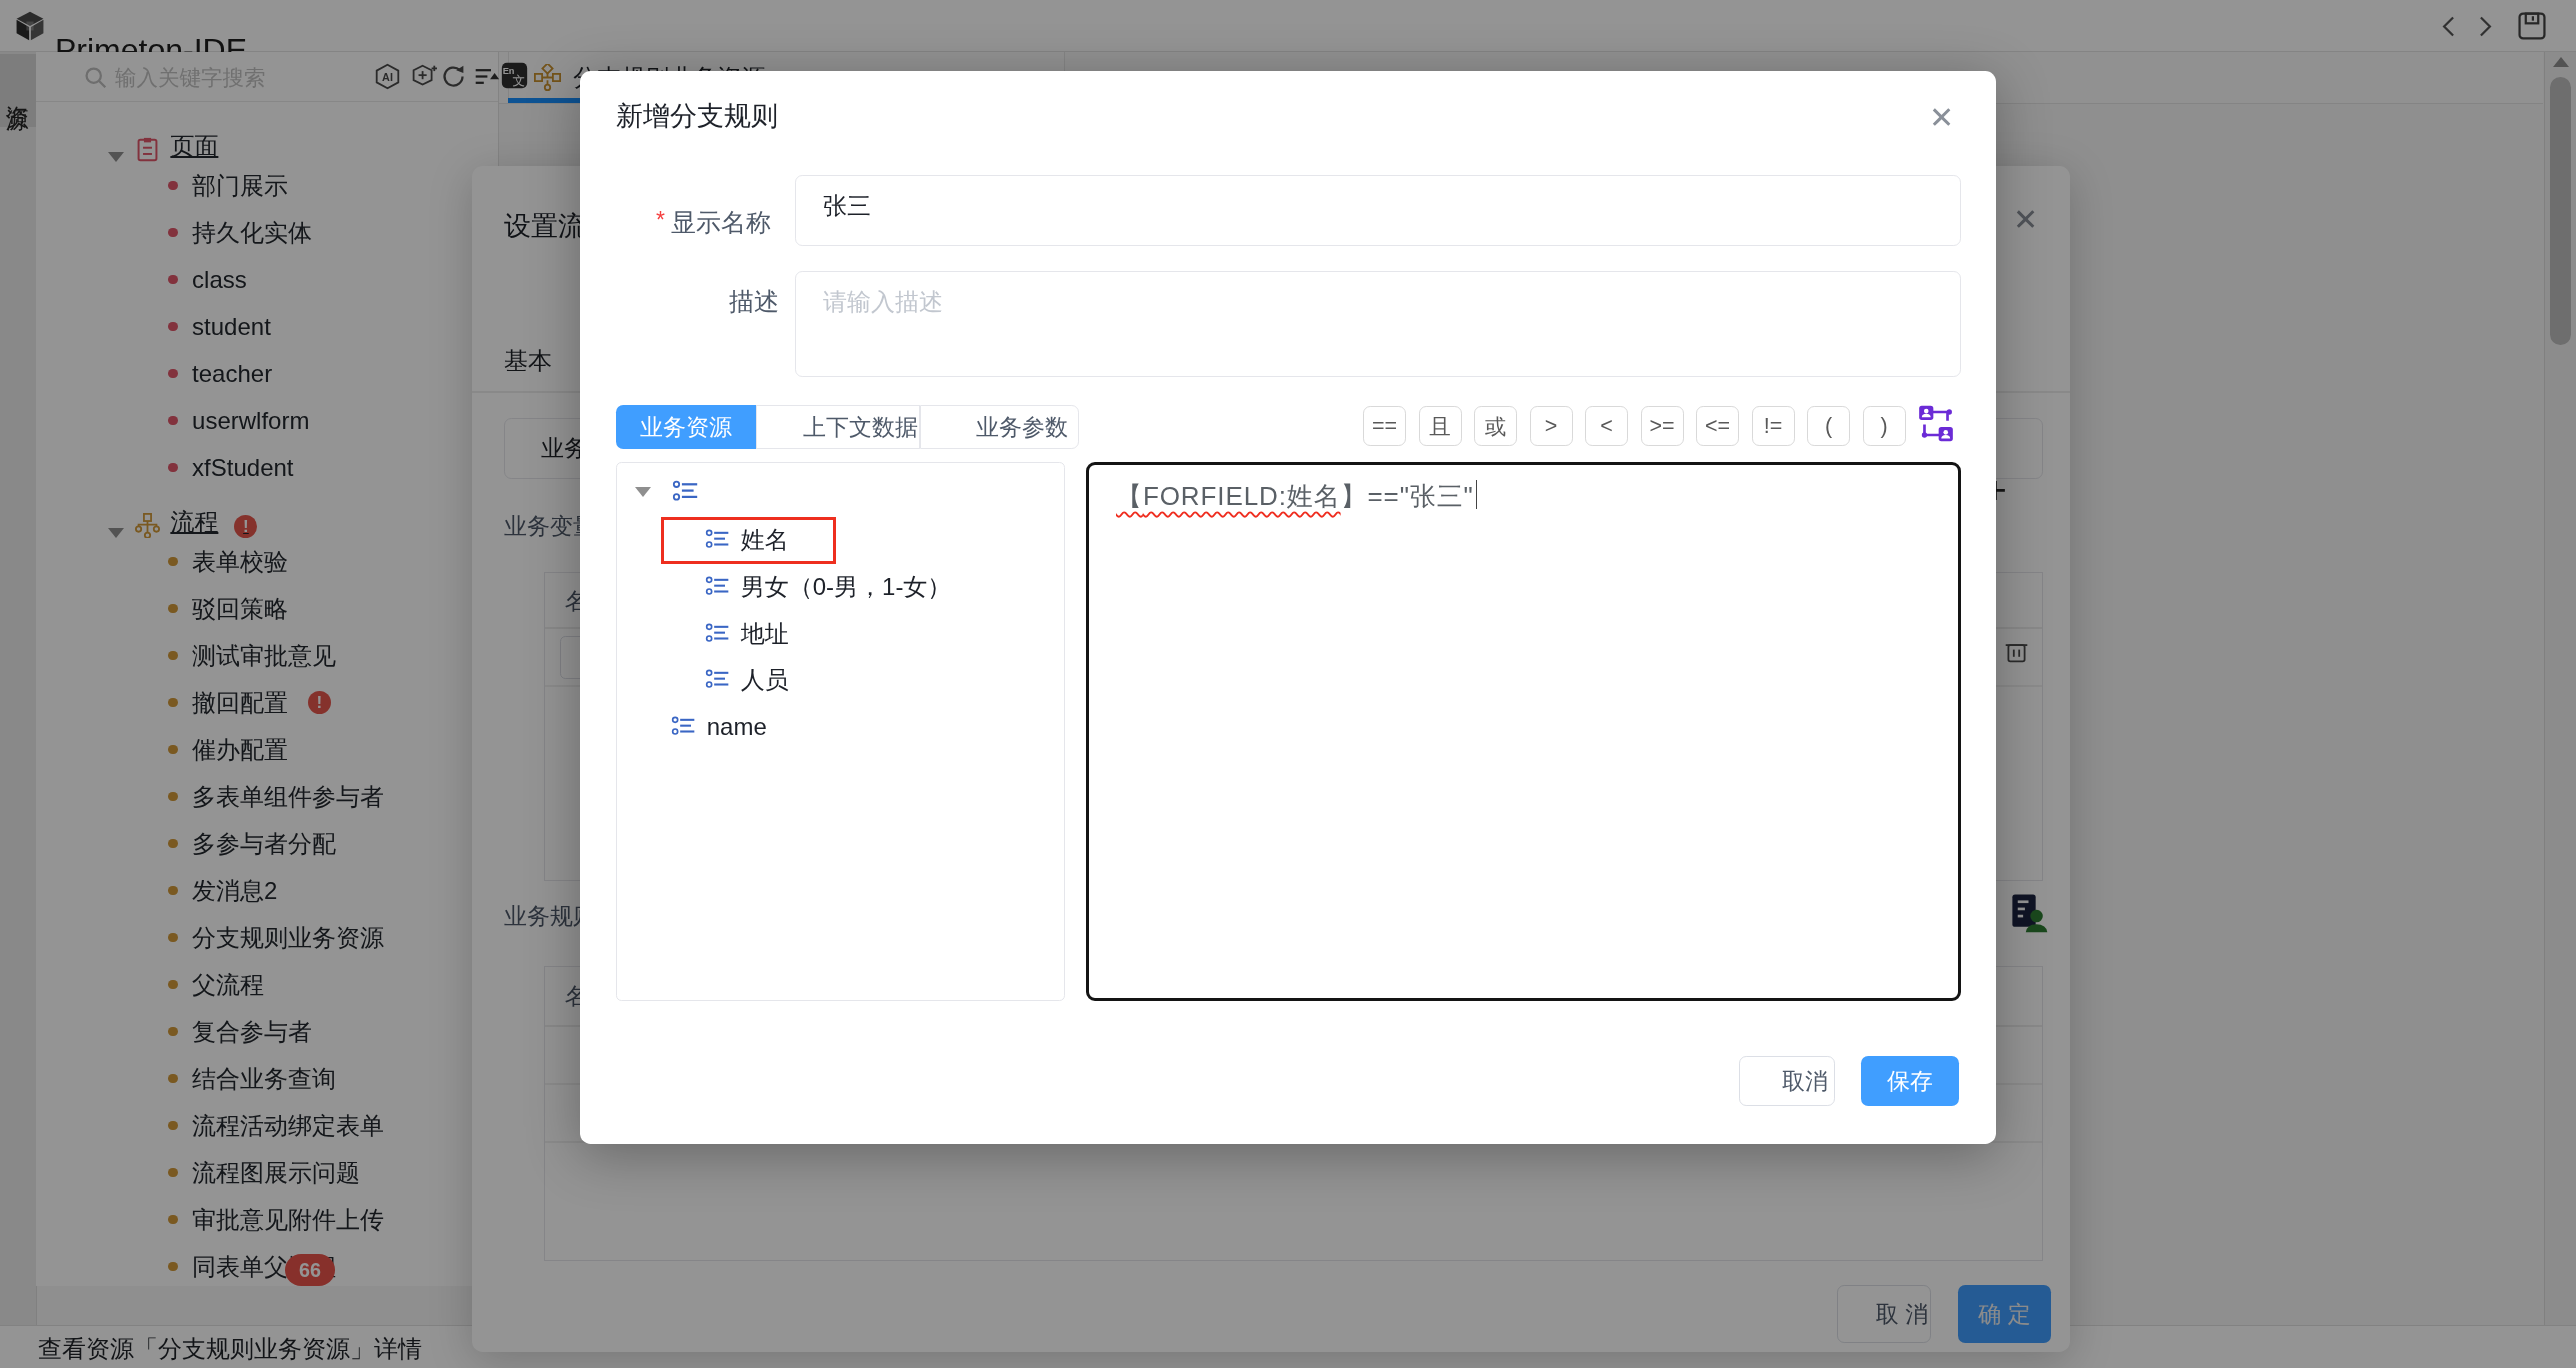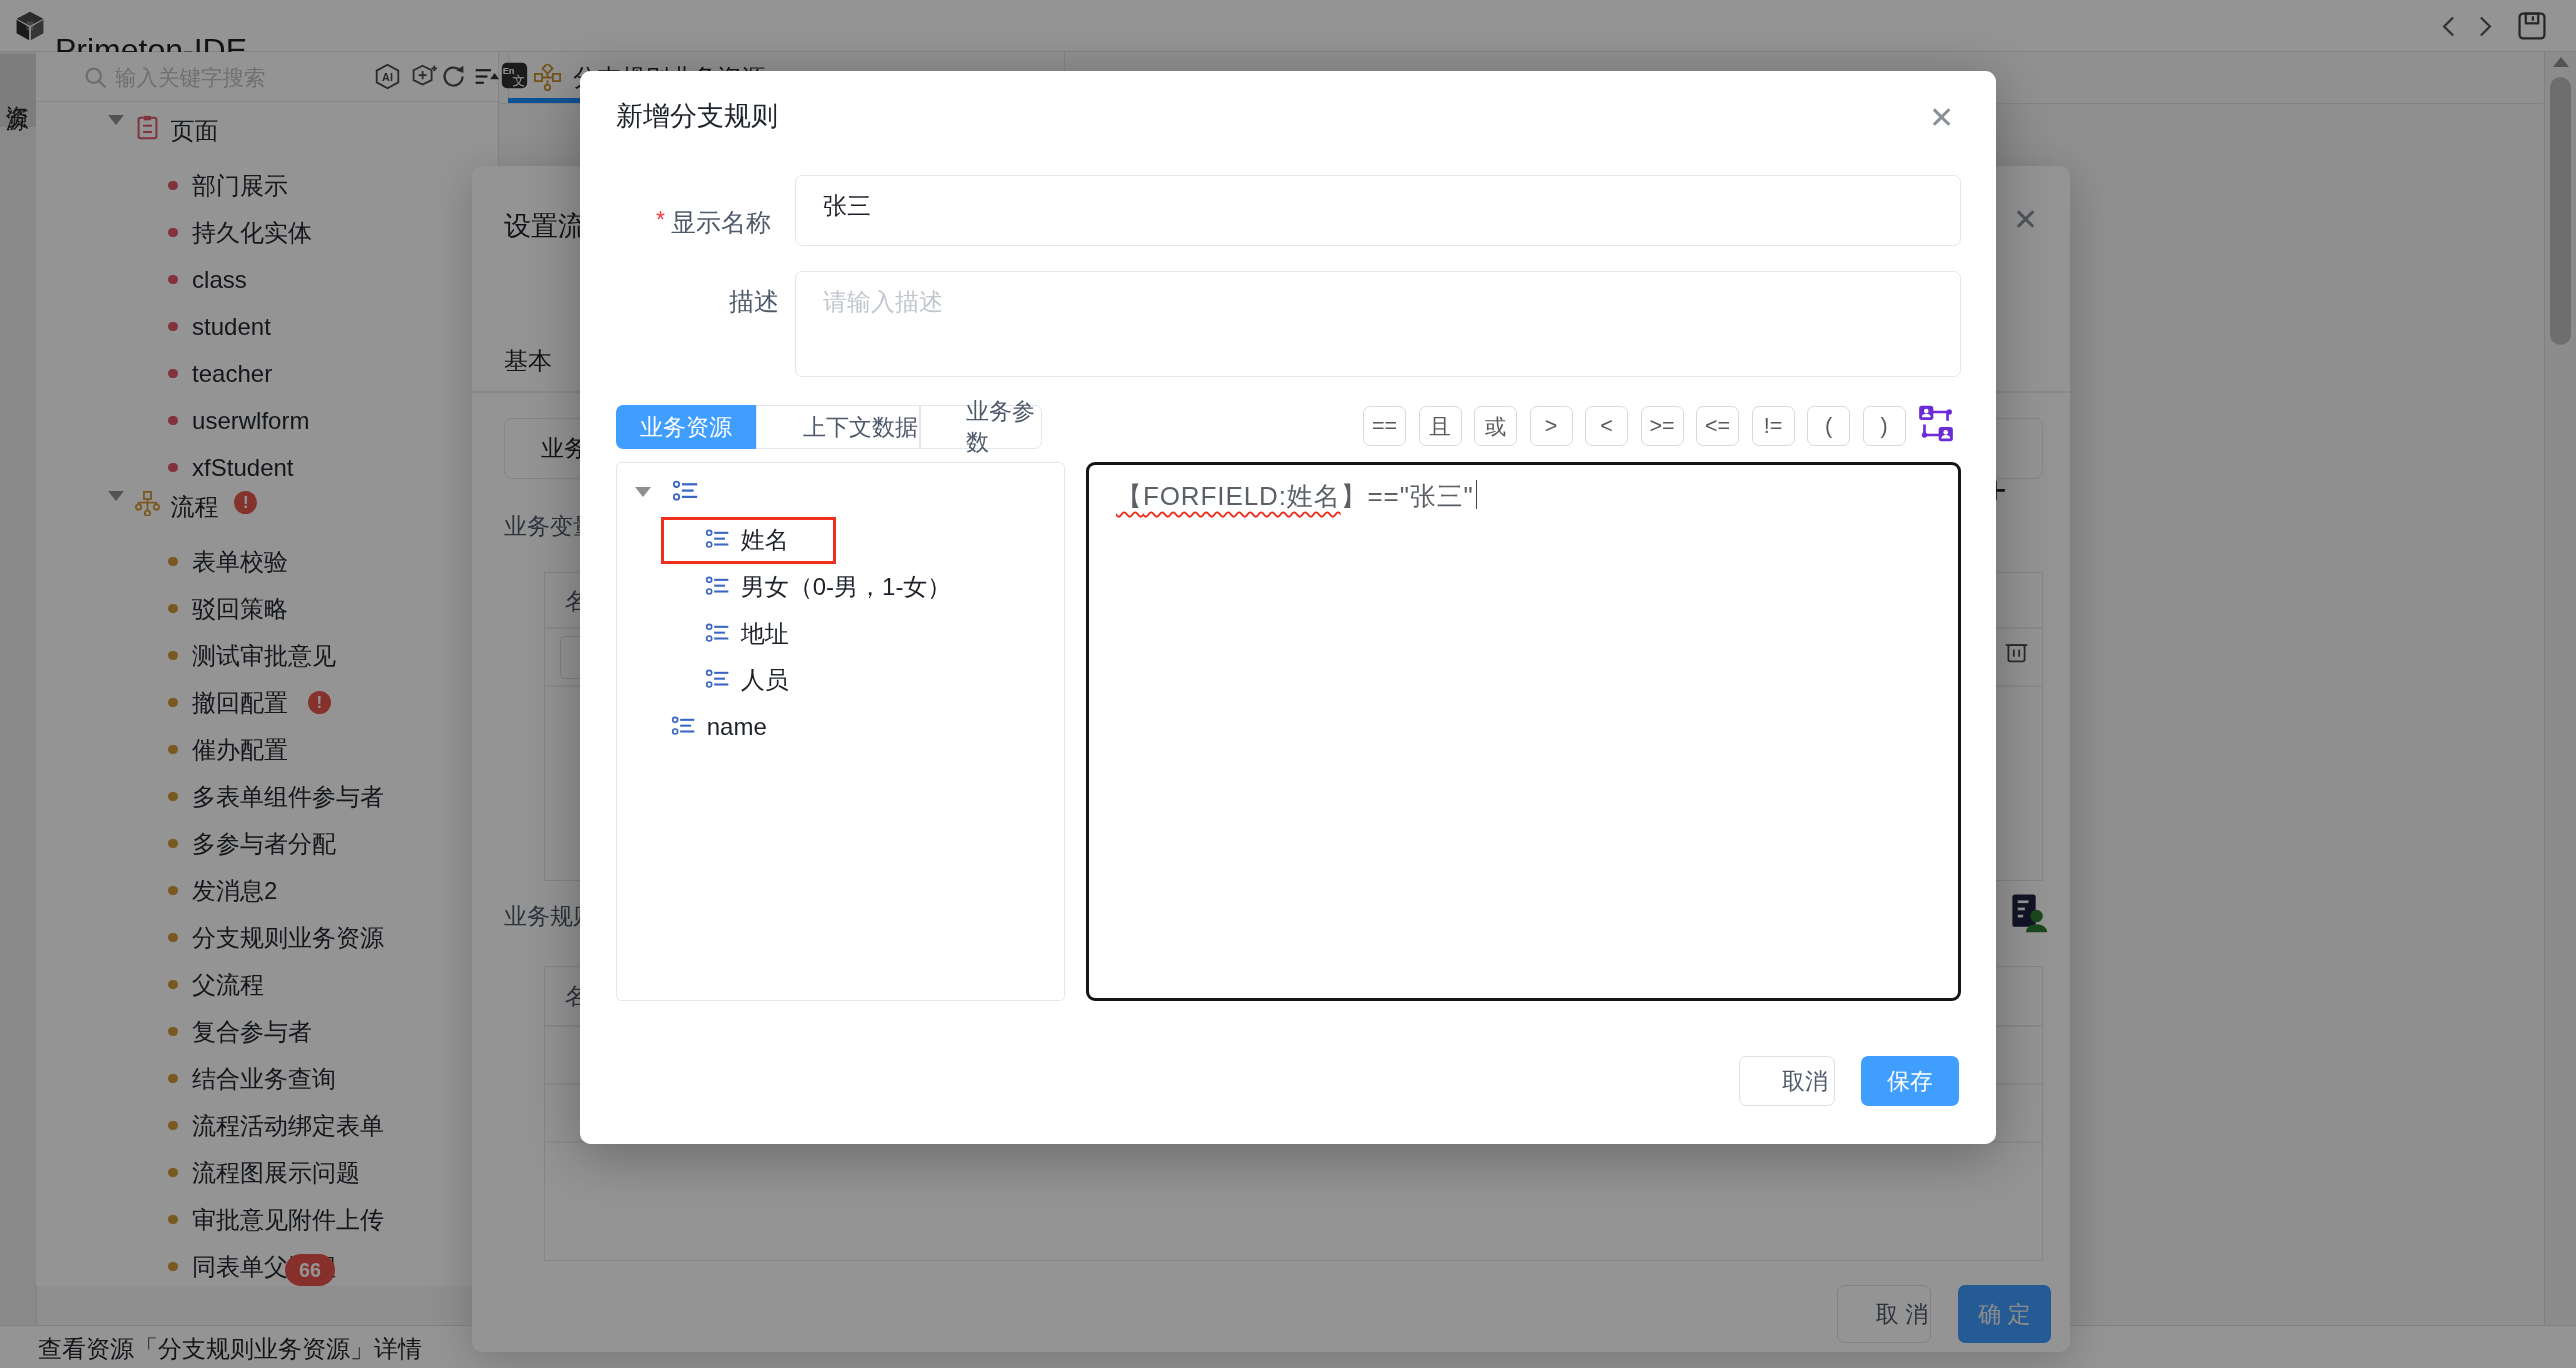--- a/index.html
+++ b/index.html
@@ -17,21 +17,21 @@
   #activity-tab{left:0;top:1.8px;width:36px;height:73px;background:#d7d7d7;
     writing-mode:vertical-lr;text-orientation:upright;font-size:23px;color:#262626;
     display:flex;align-items:center;justify-content:center;letter-spacing:3.6px;}
 
   
   #sidebar{left:36px;top:52px;width:462px;height:1234px;background:#fff;border-right:0.9px solid #e2e2e2;z-index:1;}
   #search-row{position:absolute;left:0;top:0;width:462px;height:49px;border-bottom:0.9px solid #e8e8e8;}
   #search-placeholder{position:absolute;left:79px;top:10.7px;font-size:21.5px;color:#c2c2c2;}
   .tool-ic{position:absolute;top:10.7px;width:27px;height:27px;}
   #tree{position:absolute;left:0;top:63px;width:462px;}
-  .tree-group{height:47px;display:flex;align-items:flex-start;gap:10.7px;padding-left:72px;font-size:24px;color:#24292f;}
+  .tree-group{height:47px;display:flex;align-items:flex-end;gap:10.7px;padding-left:72px;font-size:24px;color:#24292f;text-decoration:underline;}
   .tree-child{height:47px;display:flex;align-items:center;gap:14.3px;padding-left:132px;font-size:24px;color:#24292f;}
   .caret{width:0;height:0;border-left:8px solid transparent;border-right:8px solid transparent;border-top:10.7px solid #8f8f8f;}
   .bullet{width:9.8px;height:9.8px;border-radius:50%;flex:none;}
   .g0 .bullet{background:#e0566a;}
   .g1 .bullet{background:#d29a3a;}
   .err-badge{width:23px;height:23px;border-radius:50%;background:#e6564d;color:#fff;font-size:17px;font-weight:bold;
     display:inline-flex;align-items:center;justify-content:center;margin-left:5.4px;flex:none;}
 
   
   #side-footer{left:0;top:1286px;width:497px;height:39px;background:#fff;border-top:0.9px solid #e4e4e4;z-index:1;
@@ -397,21 +397,21 @@
       <span class="inp-text">张三</span>
     </div>
 
     <span class="md form-label" style="left:149px;top:214px">描述</span>
     <div class="md inp" style="left:215px;top:200px;width:1166px;height:106px">
       <span class="inp-text ph">请输入描述</span>
     </div>
 
     <div class="mtab on" style="left:36px;width:140px">业务资源</div>
     <div class="mtab off" style="left:176px;width:164px">上下文数据</div>
-    <div class="mtab off" style="left:340px;width:122px;border-radius:0 7.2px 7.2px 0">业务参数</div>
+    <div class="mtab off" style="left:340px;width:159px;border-radius:0 7.2px 7.2px 0">业务参数</div>
 
     <div id="ops" class="md">
 
     <button class="op-btn">==</button>
         <button class="op-btn">且</button>
         <button class="op-btn">或</button>
         <button class="op-btn">&gt;</button>
         <button class="op-btn">&lt;</button>
         <button class="op-btn">&gt;=</button>
         <button class="op-btn">&lt;=</button>

